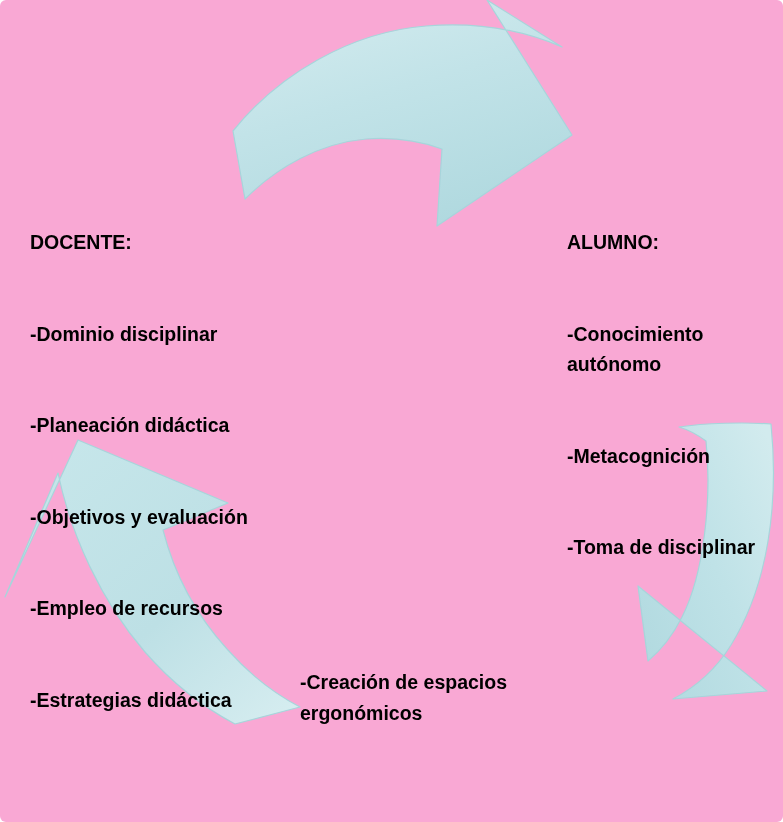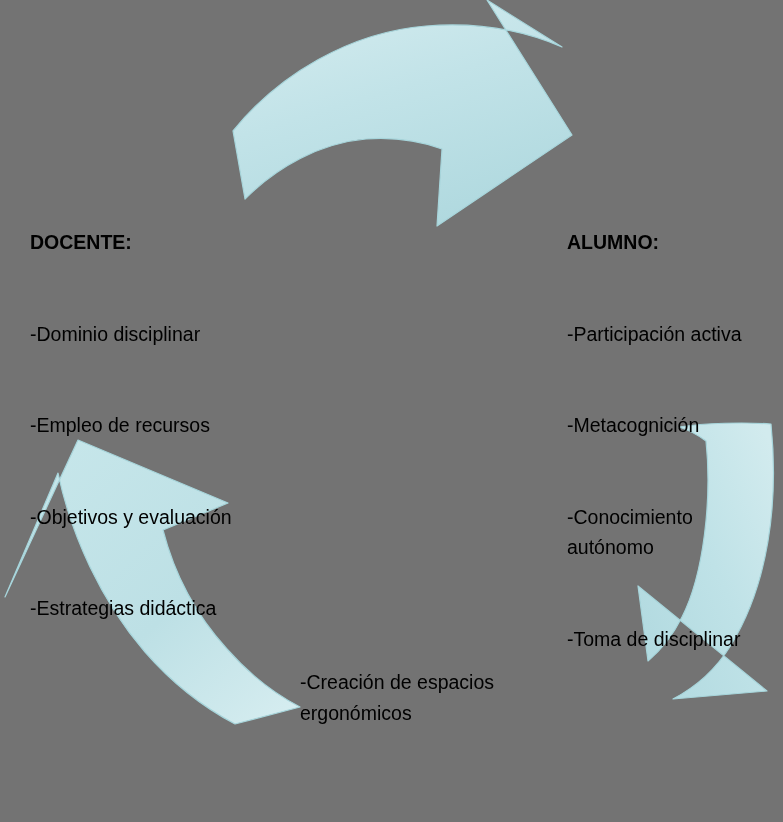--- a/index.html
+++ b/index.html
@@ -7,22 +7,23 @@
     padding: 0;
     background: #ffffff;
   }
   body {
     font-family: "Liberation Sans", sans-serif;
   }
   #canvas {
     position: relative;
     width: 783px;
     height: 822px;
-    background: #737373;
+    background: #f9a8d4;
     overflow: hidden;
+    border-radius: 6px;
   }
   #arrows {
     position: absolute;
     left: 0;
     top: 0;
     width: 783px;
     height: 822px;
   }
   .block {
     position: absolute;
@@ -30,20 +31,21 @@
     font-size: 19.5px;
     line-height: 30.5px;
     white-space: pre-wrap;
   }
   .block .heading {
     font-weight: bold;
     display: block;
   }
   .block .item {
     display: block;
+    font-weight: bold;
   }
   #block-docente {
     left: 30px;
     top: 166px;
     width: 300px;
   }
   #block-alumno {
     left: 567px;
     top: 166px;
     width: 212px;
@@ -109,30 +111,30 @@
              L 235,724
              C 203,707 172,683 145,652
              C 101,601 71,535 58,473
              L 5,597
              Z"></path>
   </svg>
 
   <div class="block" id="block-docente">
     <span class="heading">DOCENTE:</span>
     <span class="item">-Dominio disciplinar</span>
+    <span class="item">-Planeación didáctica</span>
+    <span class="item">-Objetivos y evaluación</span>
     <span class="item">-Empleo de recursos</span>
-    <span class="item">-Objetivos y evaluación</span>
     <span class="item">-Estrategias didáctica</span>
   </div>
 
   <div class="block" id="block-alumno">
     <span class="heading">ALUMNO:</span>
-    <span class="item">-Participación activa</span>
+    <span class="item">-Conocimiento autónomo</span>
     <span class="item">-Metacognición</span>
-    <span class="item">-Conocimiento autónomo</span>
     <span class="item">-Toma de disciplinar</span>
   </div>
 
   <div class="block" id="block-institucion">
     <span class="item">-Creación de espacios ergonómicos</span>
     
     
   </div>
 
 </div>

